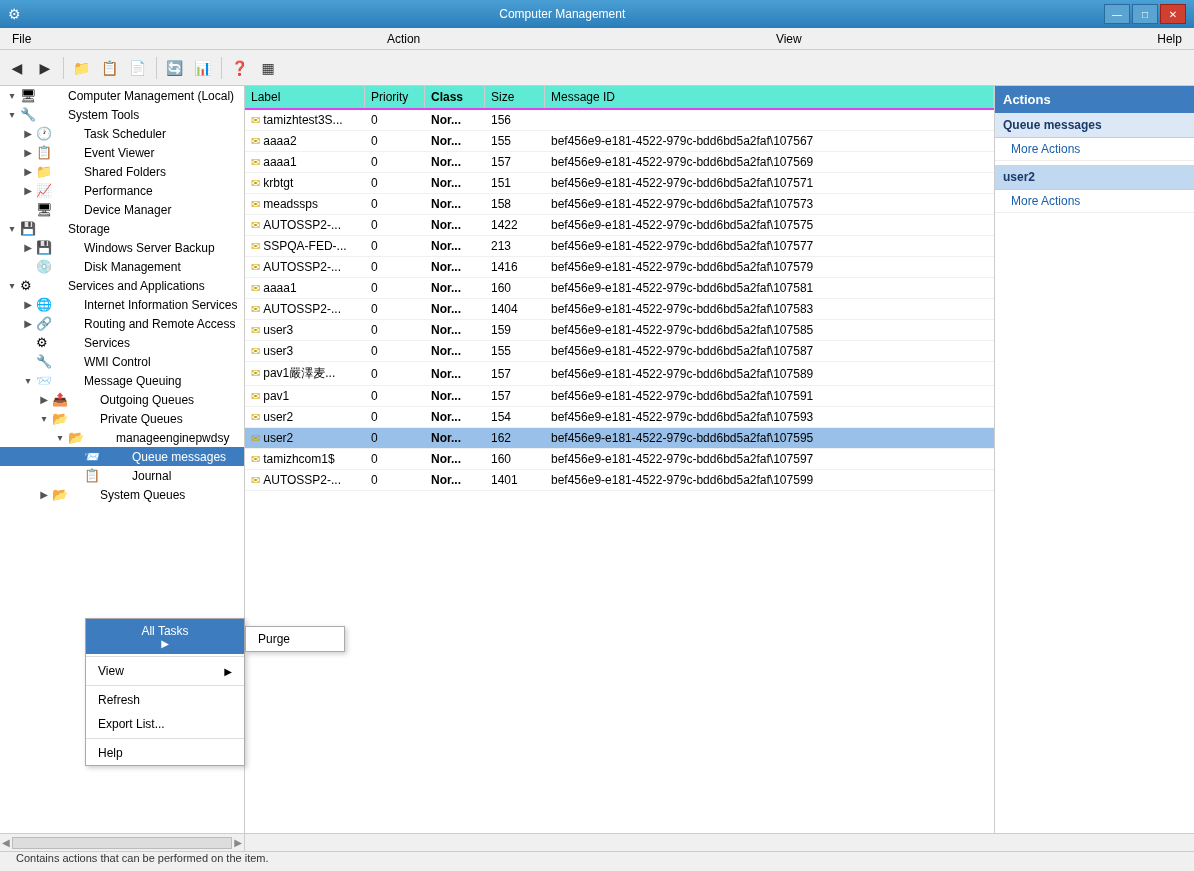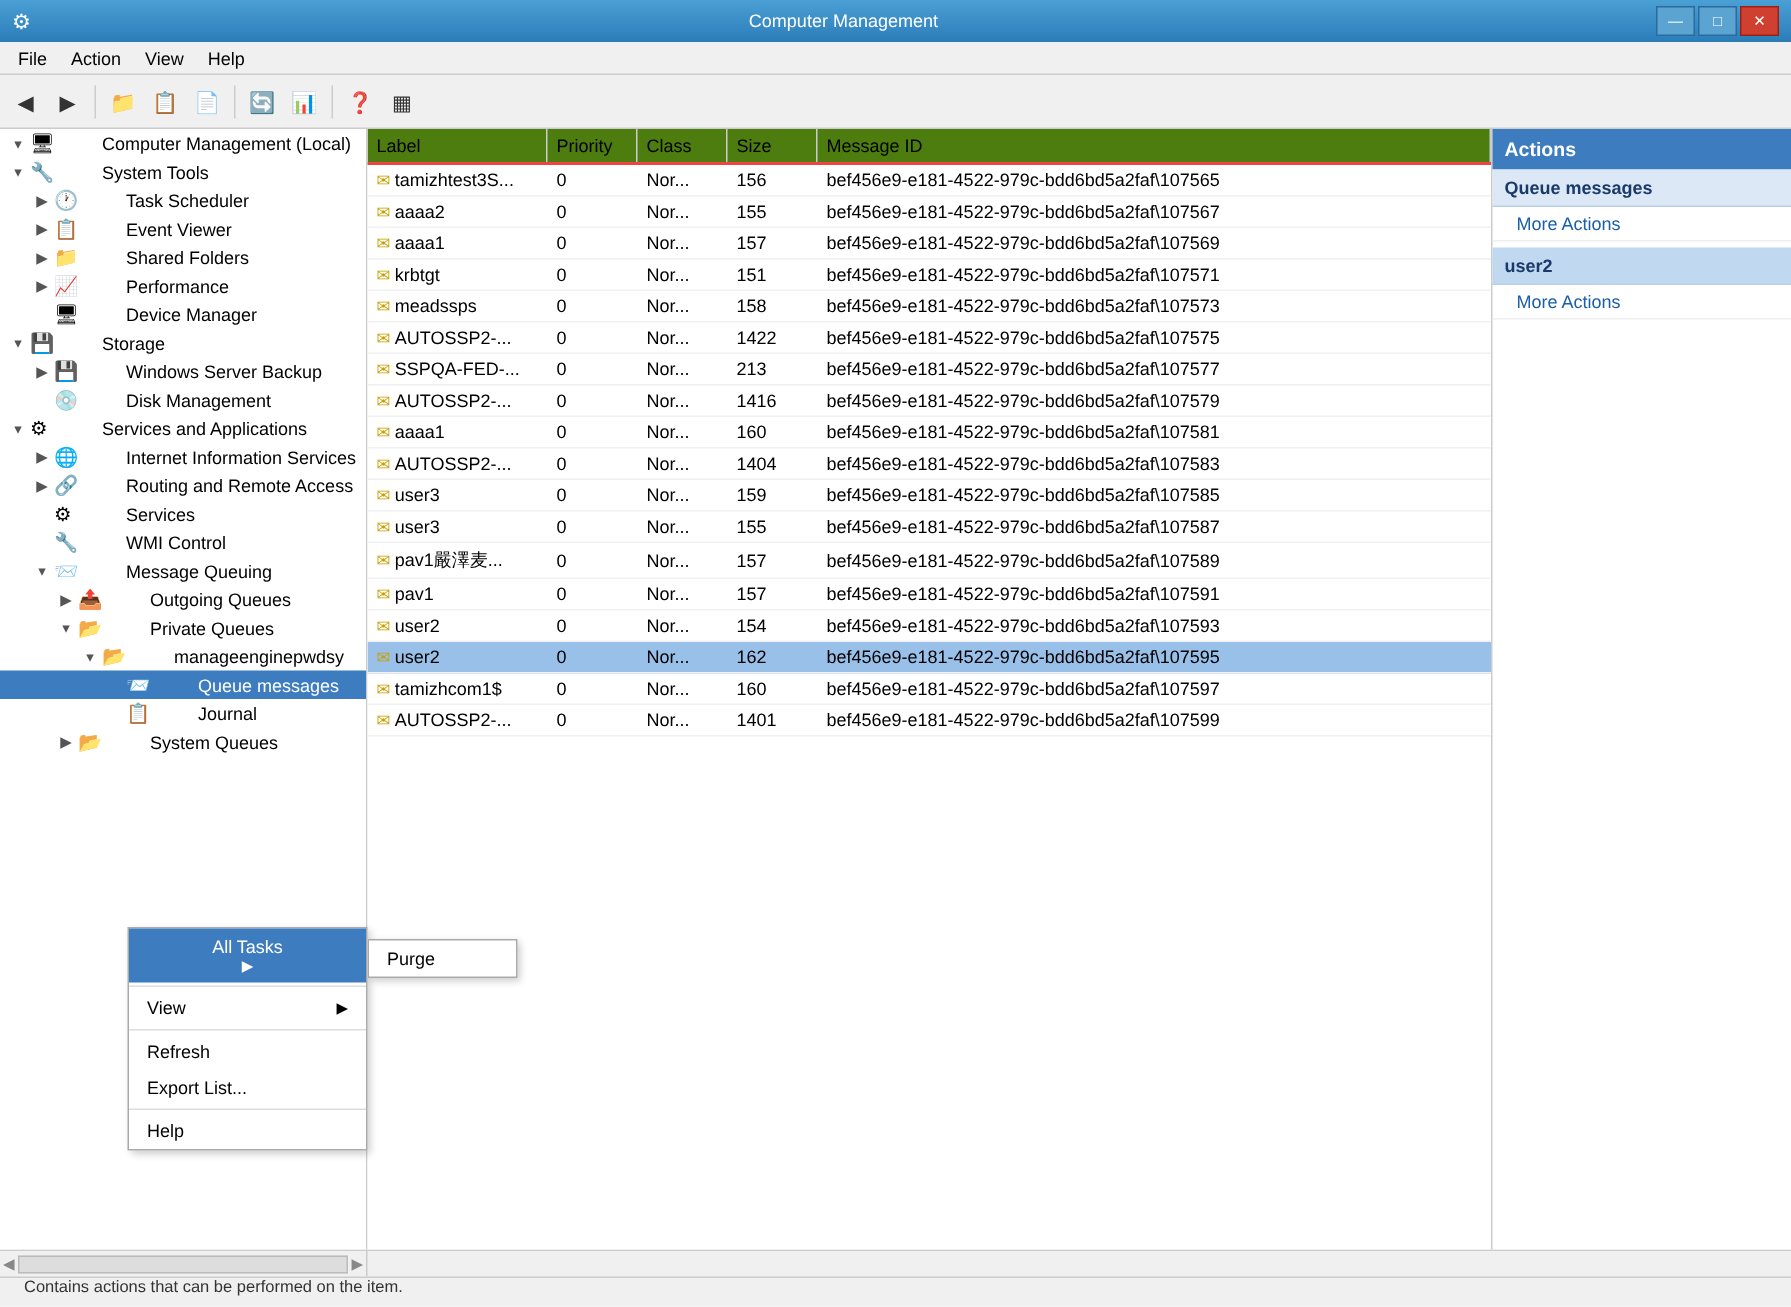--- a/index.html
+++ b/index.html
@@ -17,20 +17,21 @@
     }
 
     
     #menu-bar {
       background: #f0f0f0;
       height: 22px;
       display: flex;
       align-items: center;
       padding: 0 4px;
       border-bottom: 1px solid #ccc;
+      justify-content: space-between;
     }
     .menu-item { padding: 2px 8px; font-size: 12px; cursor: pointer; }
 
     
     #toolbar {
       background: #f0f0f0;
       height: 36px;
       display: flex;
       align-items: center;
       padding: 2px 4px;
@@ -80,37 +81,37 @@
 
     
     #center-pane {
       flex: 1;
       background: white;
       overflow: auto;
       position: relative;
     }
     #list-header {
       display: flex;
-      background: #4d7c0f;
-      border-bottom: 2px solid #ef4444;
+      background: #5eead4;
+      border-bottom: 2px solid #d946ef;
       position: sticky;
       top: 0;
       z-index: 2;
     }
     .list-col-header {
       padding: 4px 6px;
       font-size: 12px;
       font-weight: normal;
       border-right: 1px solid #ccc;
       cursor: pointer;
       user-select: none;
     }
     .col-label { width: 120px; min-width: 120px; }
     .col-priority { width: 60px; min-width: 60px; }
-    .col-class { width: 60px; min-width: 60px; }
+    .col-class { width: 60px; min-width: 60px; font-weight: bold; }
     .col-size { width: 60px; min-width: 60px; }
     .col-msgid { flex: 1; }
 
     .list-row {
       display: flex;
       align-items: center;
       border-bottom: 1px solid #f0f0f0;
       cursor: default;
     }
     .list-row.selected { background: #99c0e8; }
@@ -403,21 +404,20 @@
       <div class="list-col-header col-class">Class</div>
       <div class="list-col-header col-size">Size</div>
       <div class="list-col-header col-msgid">Message ID</div>
     </div>
 
     <div class="list-row">
       <div class="list-cell col-label"><span class="row-icon">✉</span>tamizhtest3S...</div>
       <div class="list-cell col-priority">0</div>
       <div class="list-cell col-class">Nor...</div>
       <div class="list-cell col-size">156</div>
-      <div class="list-cell col-msgid">bef456e9-e181-4522-979c-bdd6bd5a2faf\107565</div>
     </div>
     <div class="list-row">
       <div class="list-cell col-label"><span class="row-icon">✉</span>aaaa2</div>
       <div class="list-cell col-priority">0</div>
       <div class="list-cell col-class">Nor...</div>
       <div class="list-cell col-size">155</div>
       <div class="list-cell col-msgid">bef456e9-e181-4522-979c-bdd6bd5a2faf\107567</div>
     </div>
     <div class="list-row">
       <div class="list-cell col-label"><span class="row-icon">✉</span>aaaa1</div>

